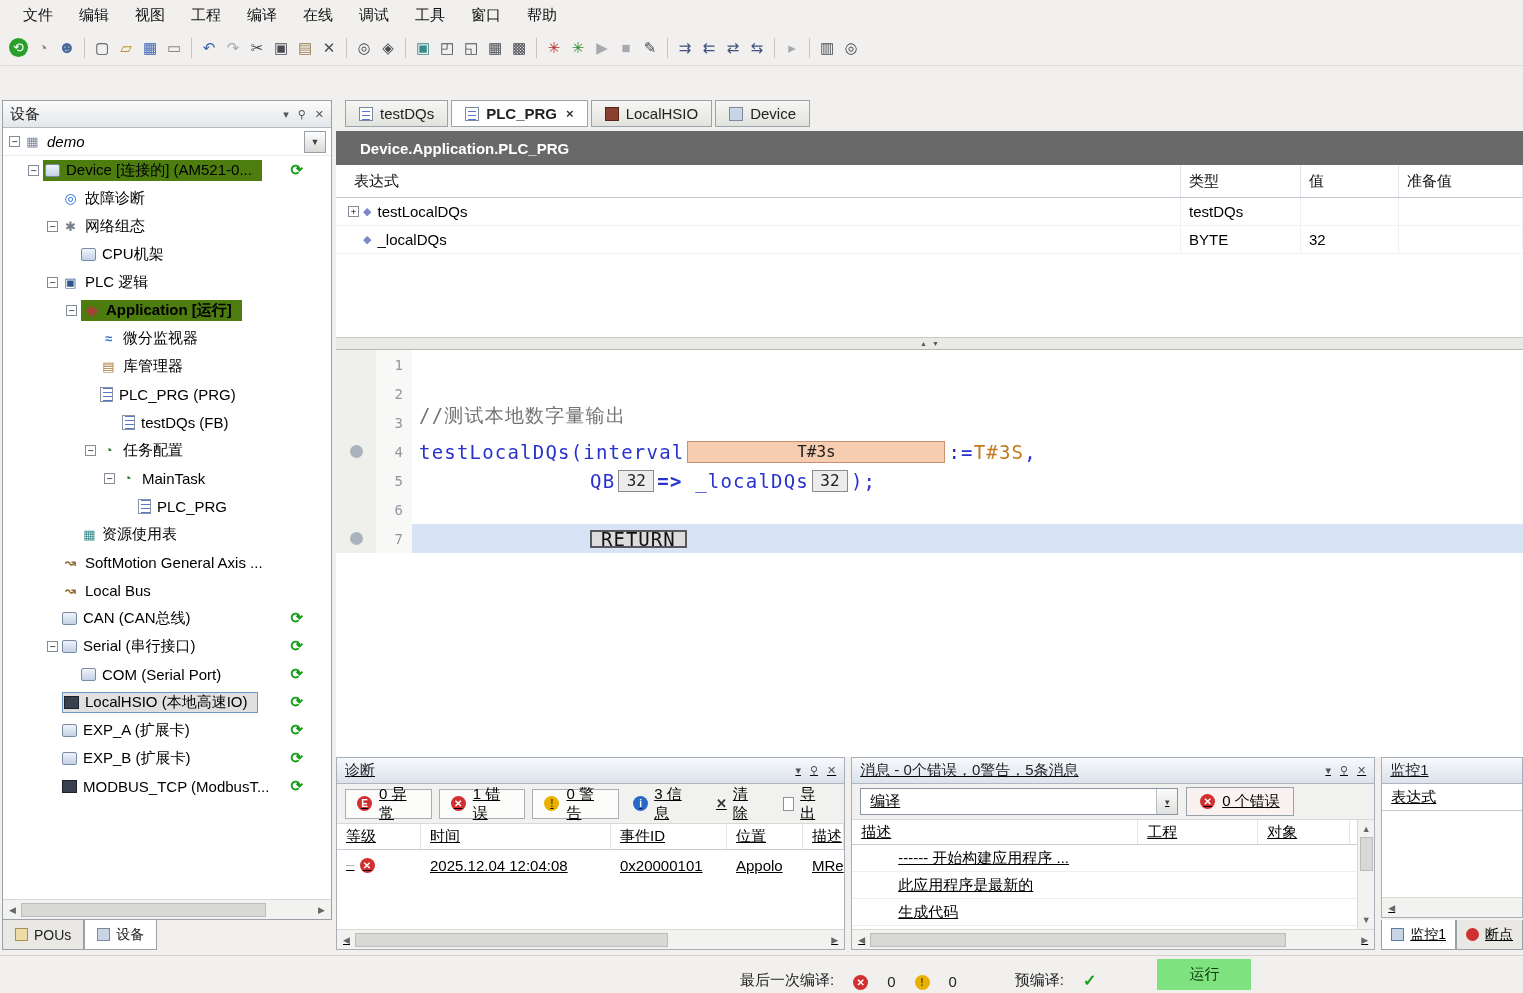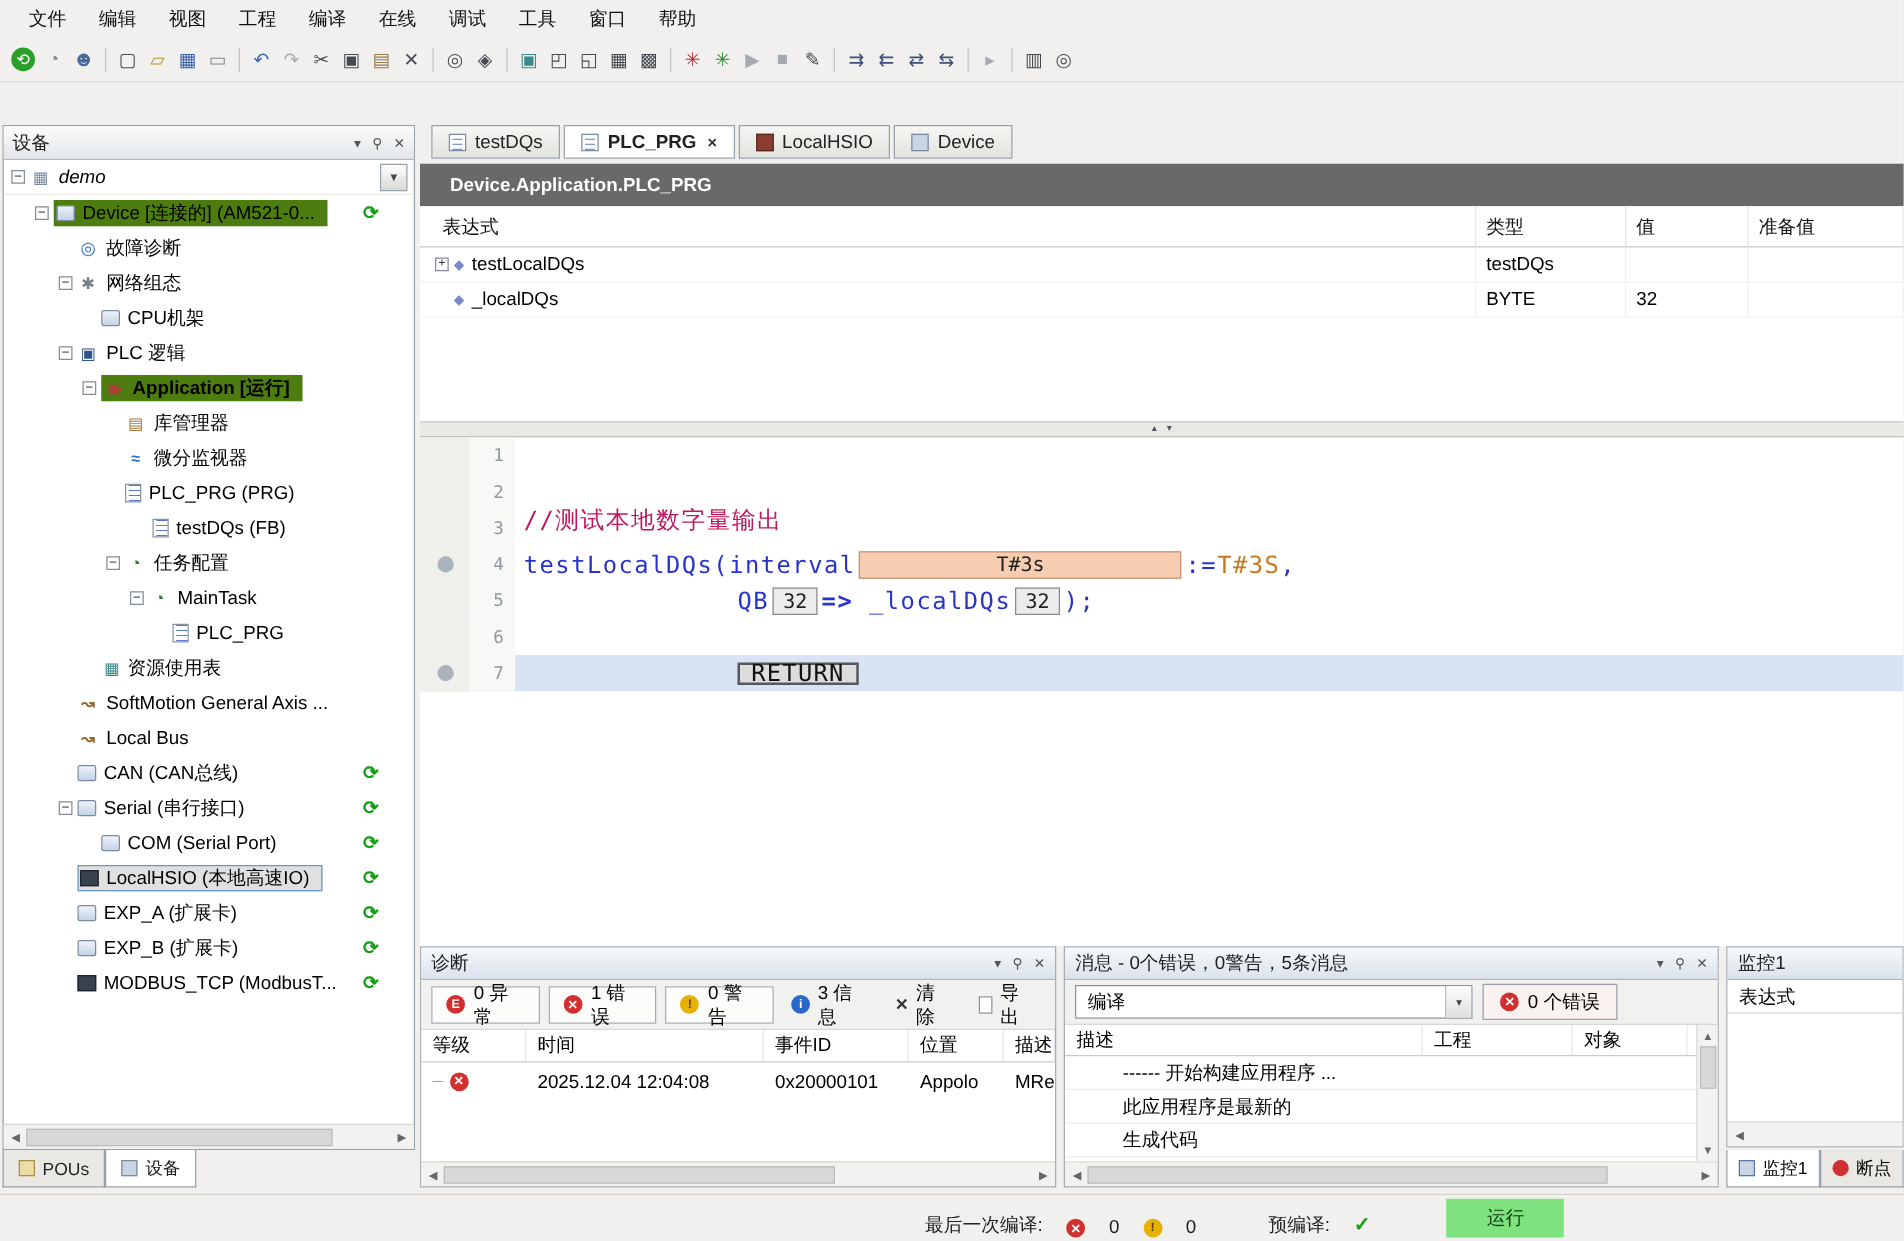--- a/index.html
+++ b/index.html
@@ -97,27 +97,27 @@
   .cl { display:flex; height:29px; align-items:center; }
   .cl.cur { background:#d8e4f6; }
   .bpm { width:40px; height:29px; background:#efefec; flex:none; display:flex; align-items:center; justify-content:center; }
   .bp { width:13px; height:13px; border-radius:50%; background:#a9b3bb; }
   .ln { width:36px; height:29px; flex:none; background:#f8f8f6; color:#9098a0; font-size:14px; display:flex; align-items:center; justify-content:flex-end; padding-right:9px; }
   .ct { display:flex; align-items:center; white-space:pre; padding-left:7px; letter-spacing:1.2px; }
   .ct.ind { padding-left:178px; }
   .c-blue { color:#2733cc; }
   .c-blue.b { font-weight:bold; }
   .c-orange { color:#c4791e; }
-  .c-comment { color:#be185d;margin-top:44px; }
+  .c-comment { color:#737373;margin-top:44px; }
   .vbox { border:1px solid #8a8a8a; background:#ececec; color:#222; font-size:16px; letter-spacing:0; height:22px; min-width:36px; padding:0 6px; margin:0 3px; display:inline-flex; align-items:center; justify-content:center; }
   .vbox.salmon { background:#f6cdb0; border-color:#c89070; min-width:258px; }
   .retbox { border:2px solid #55595e; background:#dcdcdc; color:#111; height:18px; padding:0 9px; display:inline-flex; align-items:center; letter-spacing:1px; }
 
   
-  .bottom { position:absolute; top:657px; left:0; right:0; height:193px; display:flex; }
+  .bottom { position:absolute; top:657px; left:0; right:0; height:193px; display:flex;text-decoration:underline; }
   .pcol { display:flex; flex-direction:column; }
   .panel { border:1px solid #a8aeb6; background:#f4f4f2; display:flex; flex-direction:column; flex:1; overflow:hidden; }
   .bp-h { height:26px; background:linear-gradient(#f7f9fc,#dbe2ec); border-bottom:1px solid #b0b6c0; display:flex; align-items:center; padding:0 8px; font-size:15px; color:#222; flex:none; }
   .p-diag { width:516px; margin-right:6px; }
   .p-msg  { width:524px; margin-right:6px; }
   .p-right { flex:1; }
   .d-toolbar { height:40px; display:flex; align-items:center; gap:7px; padding:0 8px; background:#f1f1ef; border-bottom:1px solid #d8d8d4; flex:none; }
   .tgl { display:flex; align-items:center; gap:7px; border:1px solid #a8aeb6; background:#fcfcfa; height:30px; padding:0 11px; font-size:15px; }
   .flatbtn { display:flex; align-items:center; gap:6px; height:30px; padding:0 7px; font-size:15px; }
   .x-icon { color:#333; font-size:13px; font-weight:bold; }
@@ -264,27 +264,27 @@
       </div>
       <div class="trow" style="padding-left:63px">
         <span class="exp">−</span>
         <span class="selwrap green">
             <span class="ti ic-app"></span>
             <span class="tlabel bold">Application [运行]</span>
           </span>
       </div>
       <div class="trow" style="padding-left:82px">
         <span class="exp-sp"></span>
+          <span class="ti ic-trace"></span>
+        <span class="tlabel">微分监视器</span>
+      </div>
+      <div class="trow" style="padding-left:82px">
+        <span class="exp-sp"></span>
           <span class="ti ic-lib"></span>
         <span class="tlabel">库管理器</span>
-      </div>
-      <div class="trow" style="padding-left:82px">
-        <span class="exp-sp"></span>
-          <span class="ti ic-trace"></span>
-        <span class="tlabel">微分监视器</span>
       </div>
       <div class="trow" style="padding-left:82px">
         <span class="exp-sp"></span>
           <span class="ti ic-pou"></span>
         <span class="tlabel">PLC_PRG (PRG)</span>
       </div>
       <div class="trow" style="padding-left:104px">
         <span class="exp-sp"></span>
           <span class="ti ic-pou"></span>
         <span class="tlabel">testDQs (FB)</span>

